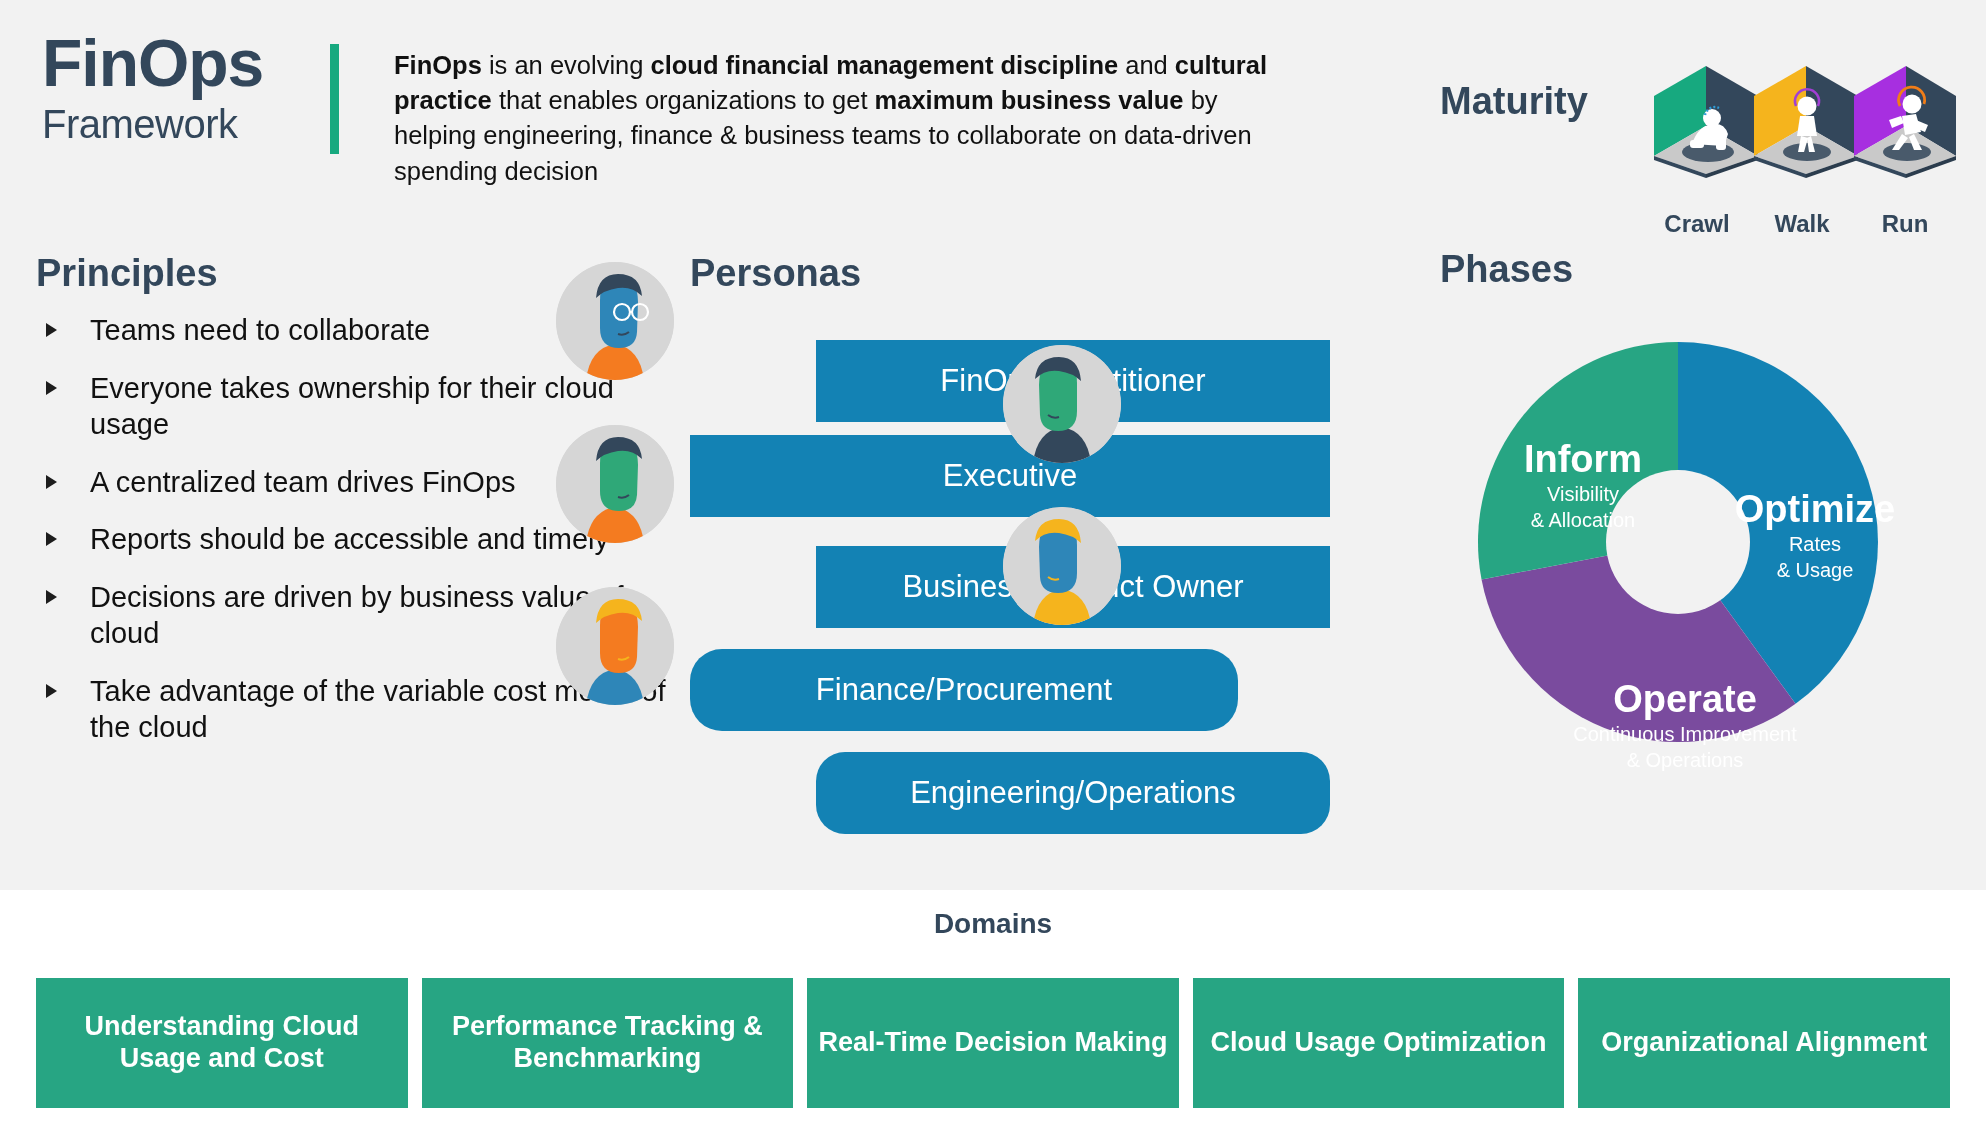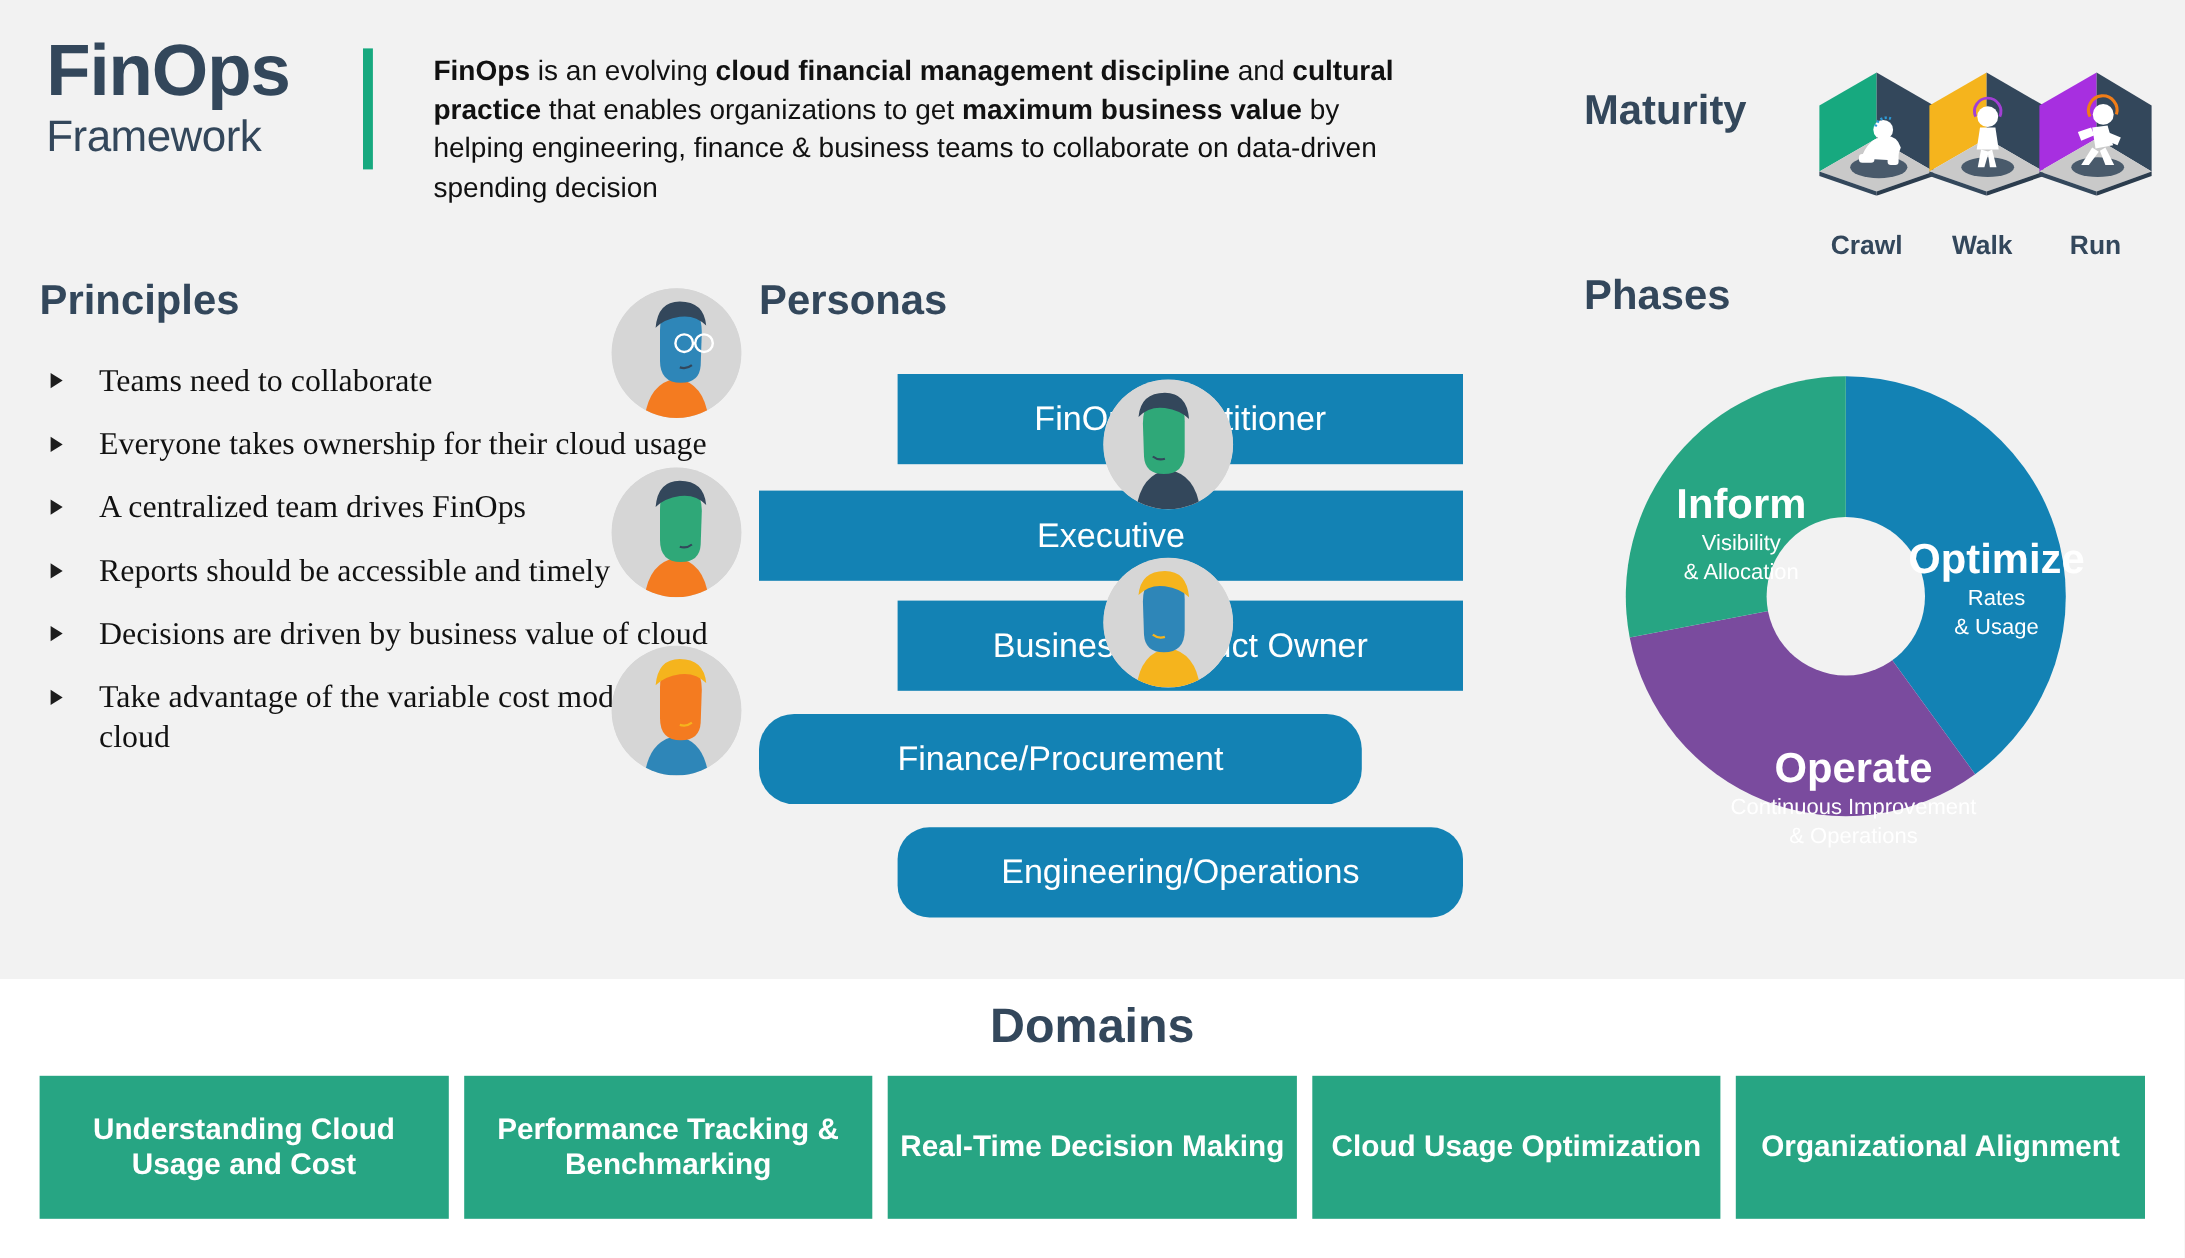--- a/index.html
+++ b/index.html
@@ -71,23 +71,22 @@
   .ml0 { left: 47px; }
   .ml1 { left: 152px; }
   .ml2 { left: 255px; }
 
   
   .principles-title {
     position: absolute; left: 36px; top: 252px;
     font-size: 38px; font-weight: bold; color: #33475b;
   }
   .principles-list {
-    position: absolute; left: 36px; top: 328px;
+    position: absolute; left: 36px; top: 312px;
     width: 660px;
-    font-family: Liberation Serif, serif;
   }
   .principle {
     position: relative;
     padding-left: 54px;
     margin-bottom: 21px;
     font-size: 29px; line-height: 1.26; color: #111;
   }
   .principle .tri {
     position: absolute; left: 10px; top: 11px;
     width: 0; height: 0;
@@ -108,21 +107,21 @@
   .pbar {
     position: absolute;
     background: #1382b4;
     color: #ffffff;
     font-size: 31px;
     display: flex; align-items: center; justify-content: center;
     height: 82px;
   }
   
   .pbar-0 { left: 126px; top: 0px;   width: 514px; }
-  .pbar-1 { left: 0px;   top: 106px; width: 640px; }
+  .pbar-1 { left: 0px;   top: 95px; width: 640px; }
   .pbar-2 { left: 126px; top: 206px; width: 514px; }
   .pbar-3 { left: 0px;   top: 309px; width: 548px; border-radius: 32px; }
   .pbar-4 { left: 126px; top: 412px; width: 514px; border-radius: 29px; }
 
   .avatar {
     position: absolute;
     width: 118px; height: 118px;
     border-radius: 50%;
     background: #d6d6d6;
     overflow: hidden;
@@ -149,21 +148,21 @@
   .phase-label .pl-name { font-size: 38px; font-weight: bold; line-height: 1.05; }
   .phase-label .pl-desc { font-size: 20px; line-height: 1.18; margin-top: 3px; }
   .pl-inform  { left: 1488px; top: 440px; width: 190px; }
   .pl-optimize{ left: 1720px; top: 490px; width: 190px; }
   .pl-operate { left: 1540px; top: 680px; width: 290px; }
 
   
   .domains-title {
     position: absolute; left: 0; top: 908px; width: 1986px;
     text-align: center;
-    font-size: 44px; font-weight: bold; color: #33475b;
+    font-size: 28px; font-weight: bold; color: #33475b;
   }
   .domains-row {
     position: absolute; left: 36px; top: 978px;
     width: 1914px; height: 130px;
     display: flex; gap: 14px;
   }
   .domain-card {
     flex: 1 1 0;
     background: #27a583;
     color: #ffffff;

